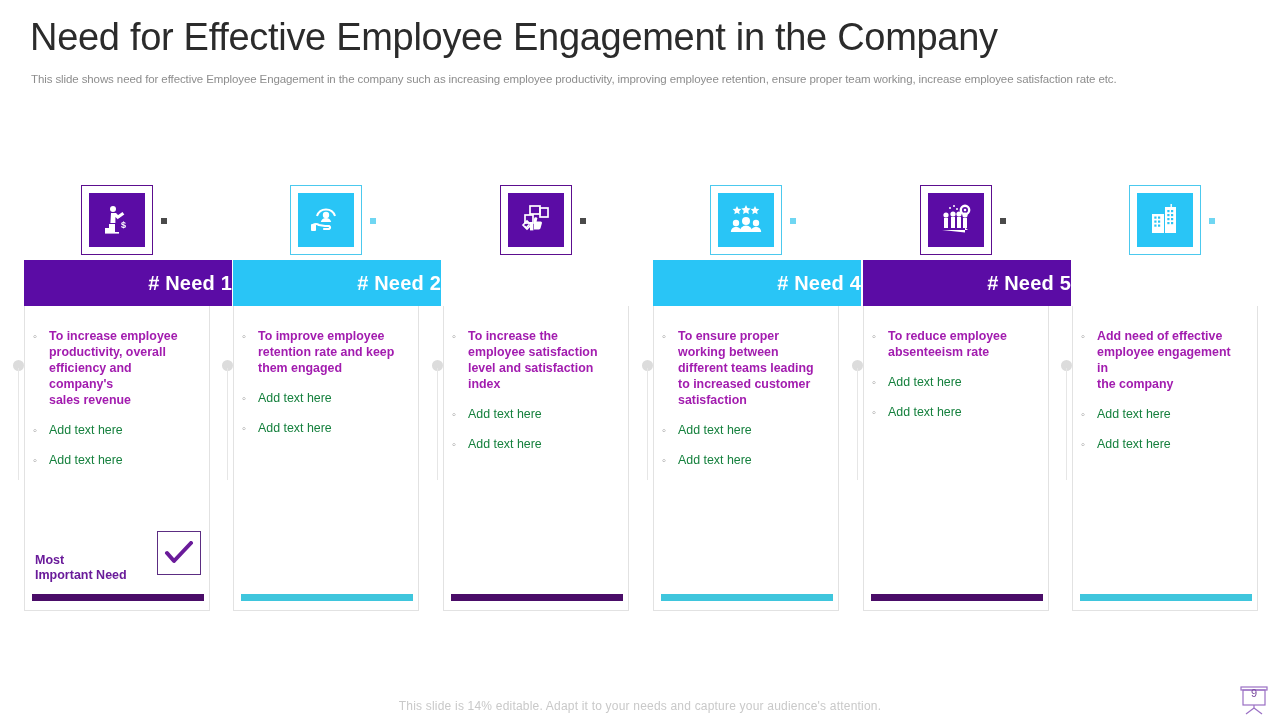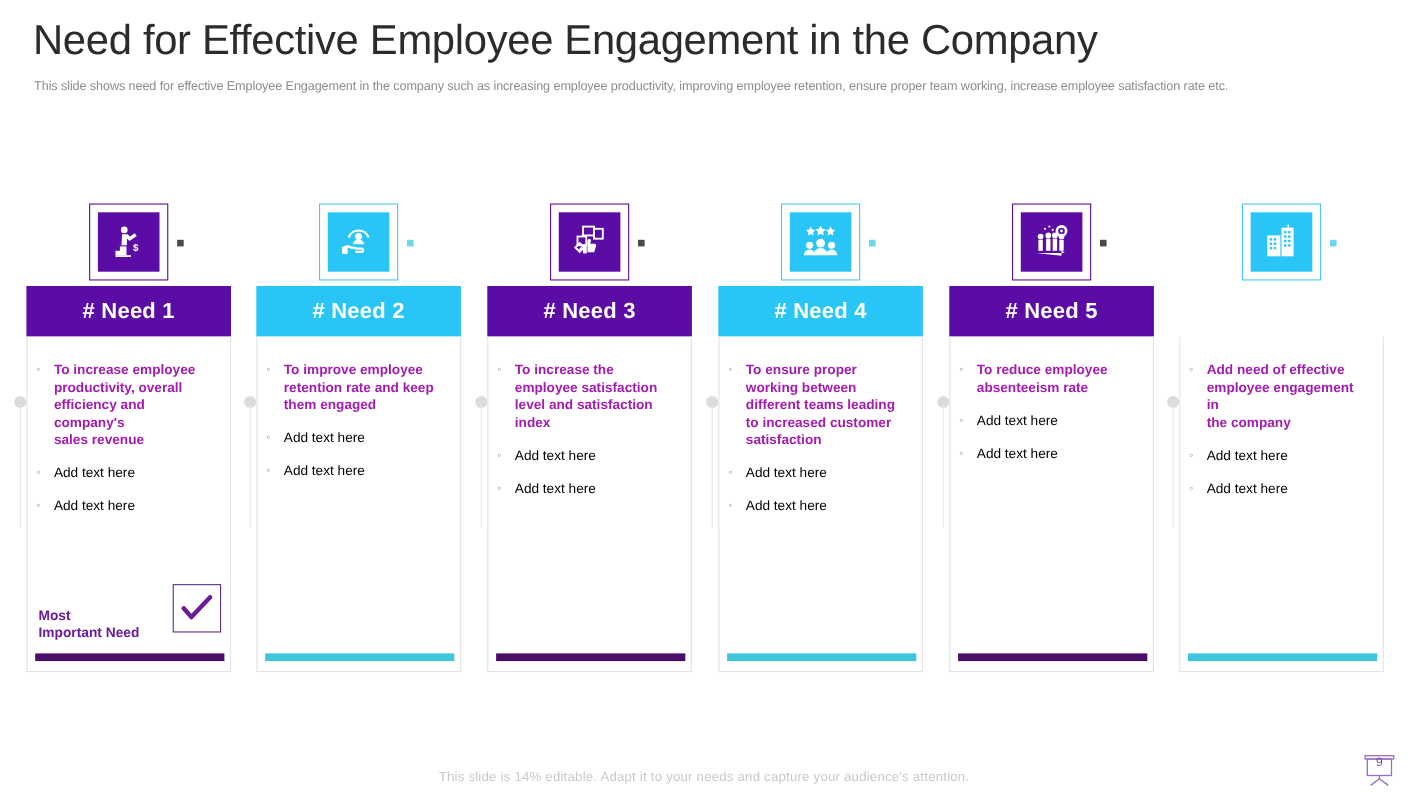--- a/index.html
+++ b/index.html
@@ -43,41 +43,41 @@
   .card.cyan .icon-tile { background: #29C5F6; }
   .icon-tile svg { display: block; }
   .nub {
     position: absolute; top: 33px; left: 50%;
     margin-left: 44px; width: 6px; height: 6px; background: #4a4a4a;
   }
   .card.cyan .nub { background: #6fd6f2; }
 
   .head-bar {
     position: absolute; left: 0; top: 75px;
-    width: 186px; height: 46px;
+    width: 208px; height: 46px;
     background: #5B0CA5;
-    display: flex; align-items: center; justify-content: center;
+    display: flex; align-items: center; justify-content: flex-end;
   }
   .card.cyan .head-bar { background: #29C5F6; }
   .head-bar span {
     color: #ffffff; font-size: 20px; font-weight: 700; letter-spacing: 0.2px;
   }
 
   .body {
     position: absolute; left: 0; top: 121px;
     width: 186px; height: 305px;
     border: 1px solid #e2e2e2; border-top: none; background: #fff;
   }
   .list { padding: 22px 12px 0 8px; }
   .li { display: flex; margin-bottom: 14px; }
   .bullet {
     flex: 0 0 auto; width: 16px; font-size: 11px; color: #8e8e8e;
     line-height: 16px; text-align: left;
   }
-  .li-text { font-size: 12.4px; line-height: 16px; color: #000000; }
+  .li-text { font-size: 12.4px; line-height: 16px; color: #15803d; }
   .li.primary .li-text { font-weight: 700; color: #a21caf; }
 
   .bottom-bar {
     position: absolute; left: 7px; bottom: 9px;
     width: 172px; height: 7px; background: #4A0D68;
   }
   .card.cyan .bottom-bar { background: #3FC6DD; }
 
   
   .most {
@@ -227,23 +227,20 @@
       <rect x="21" y="5" width="8" height="9"></rect>
       <rect x="6" y="12" width="8" height="8"></rect>
       <path d="M4 22 l4-4 4 4 -4 4z"></path>
       <path d="M5.6 23.3 l1.6 1.6 3-3.4" stroke-width="1.5"></path>
       <path d="M15 19 v-3 a1.8 1.8 0 0 1 3.4-.8 l-.8 3.3 h4 a1.4 1.4 0 0 1 1.3 1.8 l-1.4 5 a1.6 1.6 0 0 1-1.5 1.1 H15z" fill="#fff" stroke="none"></path>
       <rect x="11" y="19" width="3.4" height="8.4" fill="#fff" stroke="none"></rect>
     </svg>
             </div>
       </div>
       <div class="nub"></div>
-    </div>
-    <div class="head-bar">
-      <span># Need 3</span>
     </div>
     <div class="body">
       <div class="list">
             <div class="li primary">
         <span class="bullet">◦</span>
         <span class="li-text">To increase the employee satisfaction  level and satisfaction  index</span>
       </div>
             <div class="li">
         <span class="bullet">◦</span>
         <span class="li-text">Add text here</span>

